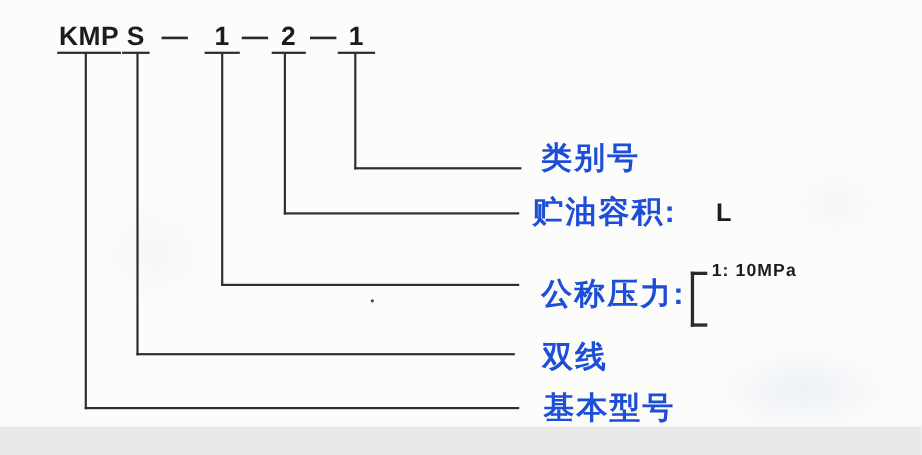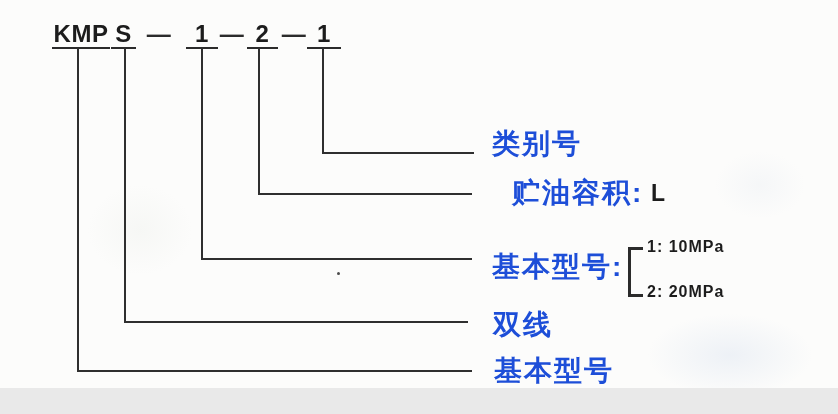--- a/index.html
+++ b/index.html
@@ -73,26 +73,25 @@
   <div class="ln v" style="left:322px;top:48px;height:106px"></div>
 
   <div class="ln h" style="left:322px;top:152px;width:152px"></div>
   <div class="ln h" style="left:258px;top:193px;width:214px"></div>
   <div class="ln h" style="left:201px;top:258px;width:271px"></div>
   <div class="ln h" style="left:124px;top:321px;width:344px"></div>
   <div class="ln h" style="left:77px;top:370px;width:395px"></div>
 
   <span class="lbl" style="left:492px;top:130px">类别号</span>
 
-  <span class="lbl" style="left:512px;top:179px">贮油容积:</span>
+  <span class="lbl" style="left:484px;top:179px">贮油容积:</span>
   <span class="val" style="left:651px;top:182px">L</span>
 
-  <span class="lbl" style="left:492px;top:253px">基本型号:</span>
+  <span class="lbl" style="left:492px;top:253px">公称压力:</span>
   <div class="bracket"></div>
   <span class="opt" style="left:647px;top:236px">1: 10MPa</span>
-  <span class="opt" style="left:647px;top:281px">2: 20MPa</span>
 
   <span class="lbl" style="left:494px;top:357px">基本型号</span>
 
   <span class="lbl" style="left:493px;top:311px">双线</span>
 
   <div class="speck"></div>
 </div>
 
 </body></html>

